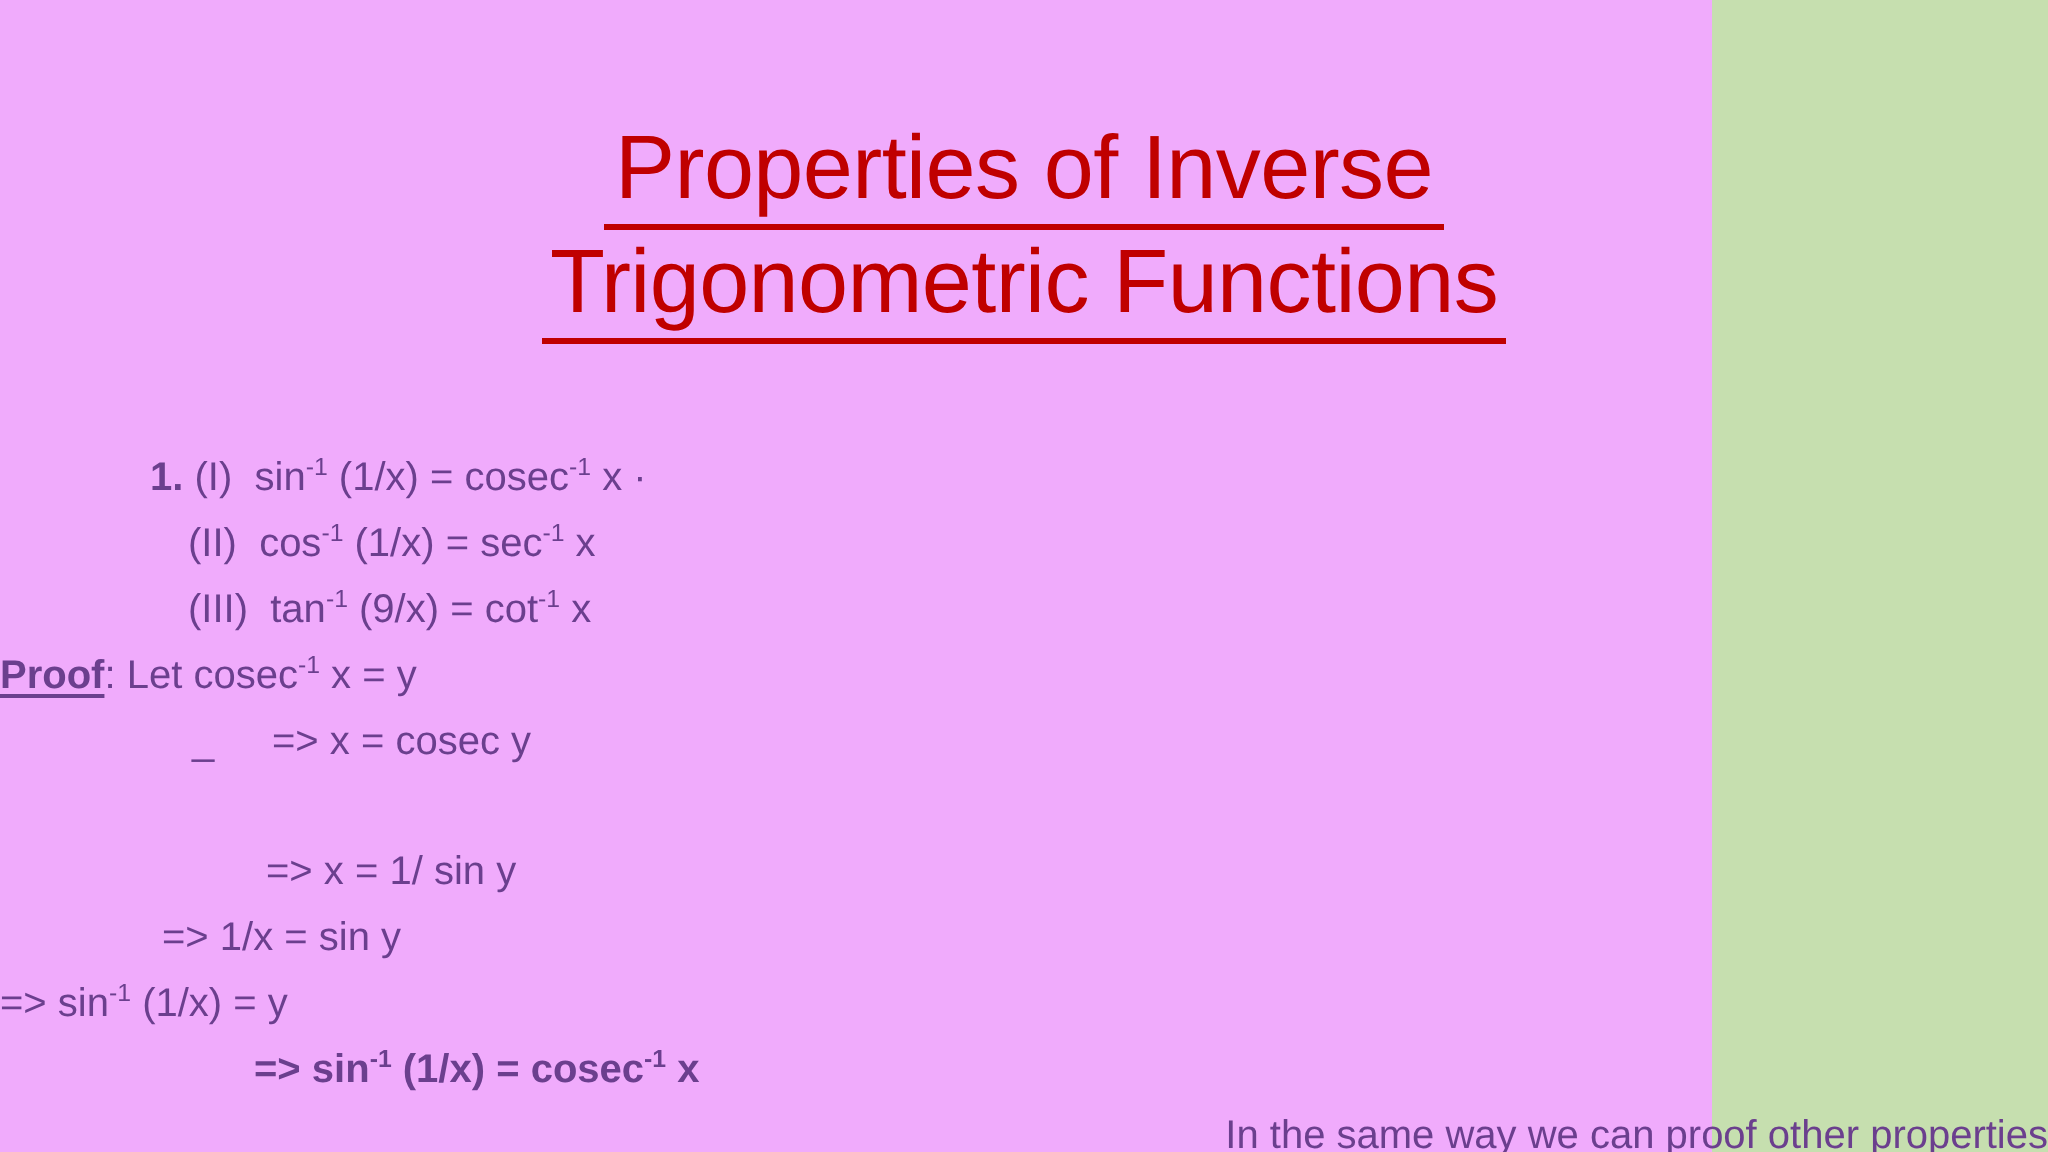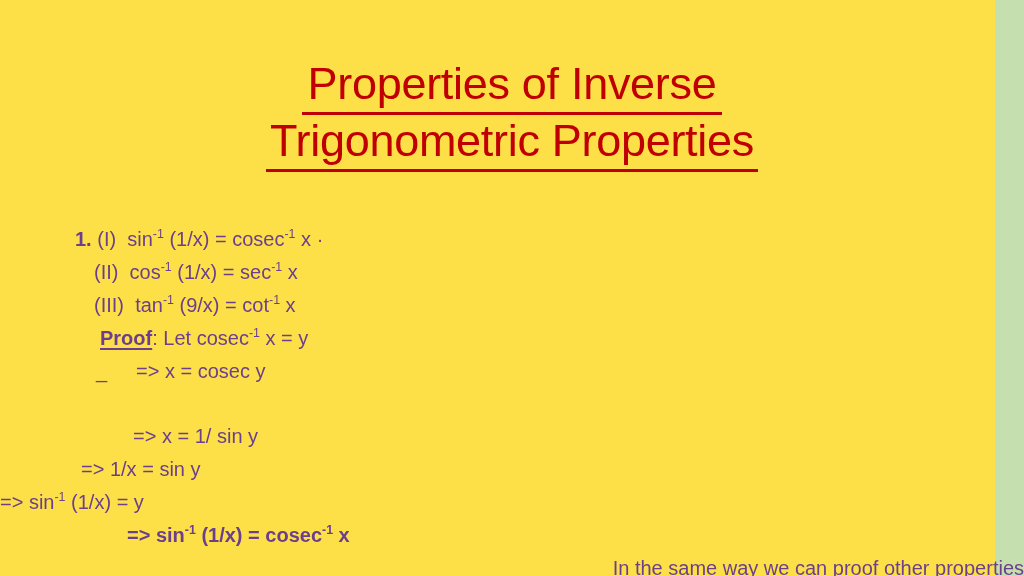--- a/index.html
+++ b/index.html
@@ -11,23 +11,23 @@
     width: 1024px;
     height: 576px;
     overflow: hidden;
     background: #c6dfaf;
     font-family: "Liberation Sans", sans-serif;
     -webkit-font-smoothing: antialiased;
   }
 
   .slide {
     position: relative;
-    width: 995px;
+    width: 856px;
     height: 576px;
-    background: #fde047;
+    background: #f0abfc;
   }
 
   
   .title-block {
     position: absolute;
     left: 0;
     top: 58px;
     width: 1024px;
     text-align: center;
   }
@@ -63,21 +63,21 @@
   .line {
     position: relative;
     height: 33px;
     white-space: nowrap;
     font-size: 20px;
   }
   .line .txt { display: inline-block; }
 
   .ind-0  { padding-left: 75px; }
   .ind-1  { padding-left: 94px; }
-  .ind-2  { padding-left: 100px; }
+  .ind-2  { }
   .ind-3  { padding-left: 136px; }
   .ind-4  { padding-left: 133px; margin-top: 32px; }
   .ind-5  { padding-left: 81px; }
   .ind-6  { }
   .ind-7  { padding-left: 127px; }
   .ind-8  { padding-left: 44px; text-align: right; }
 
   b.strong { font-weight: bold; }
   .uline { text-decoration: underline; text-underline-offset: 3px; }
 
@@ -98,21 +98,21 @@
     line-height: 33px;
   }
 </style>
 </head>
 <body>
 
 <div class="slide">
 
   <div class="title-block">
     <span class="title-line title-line-1"><span class="ul">Properties of Inverse</span></span>
-    <span class="title-line title-line-2"><span class="ul">Trigonometric Properties</span></span>
+    <span class="title-line title-line-2"><span class="ul">Trigonometric Functions</span></span>
   </div>
 
   <div class="body-block">
 
     <div class="line ind-0"><b class="strong">1.</b> <span>(I)</span>&nbsp; <span>sin</span><sup>-1</sup><span> (1/x) = cosec</span><sup>-1</sup><span> x ·</span></div>
 
     <div class="line ind-1"><span>(II)</span>&nbsp; <span>cos</span><sup>-1</sup><span> (1/x) = sec</span><sup>-1</sup><span> x</span></div>
 
     <div class="line ind-1"><span>(III)</span>&nbsp; <span>tan</span><sup>-1</sup><span> (9/x) = cot</span><sup>-1</sup><span> x</span></div>
 

